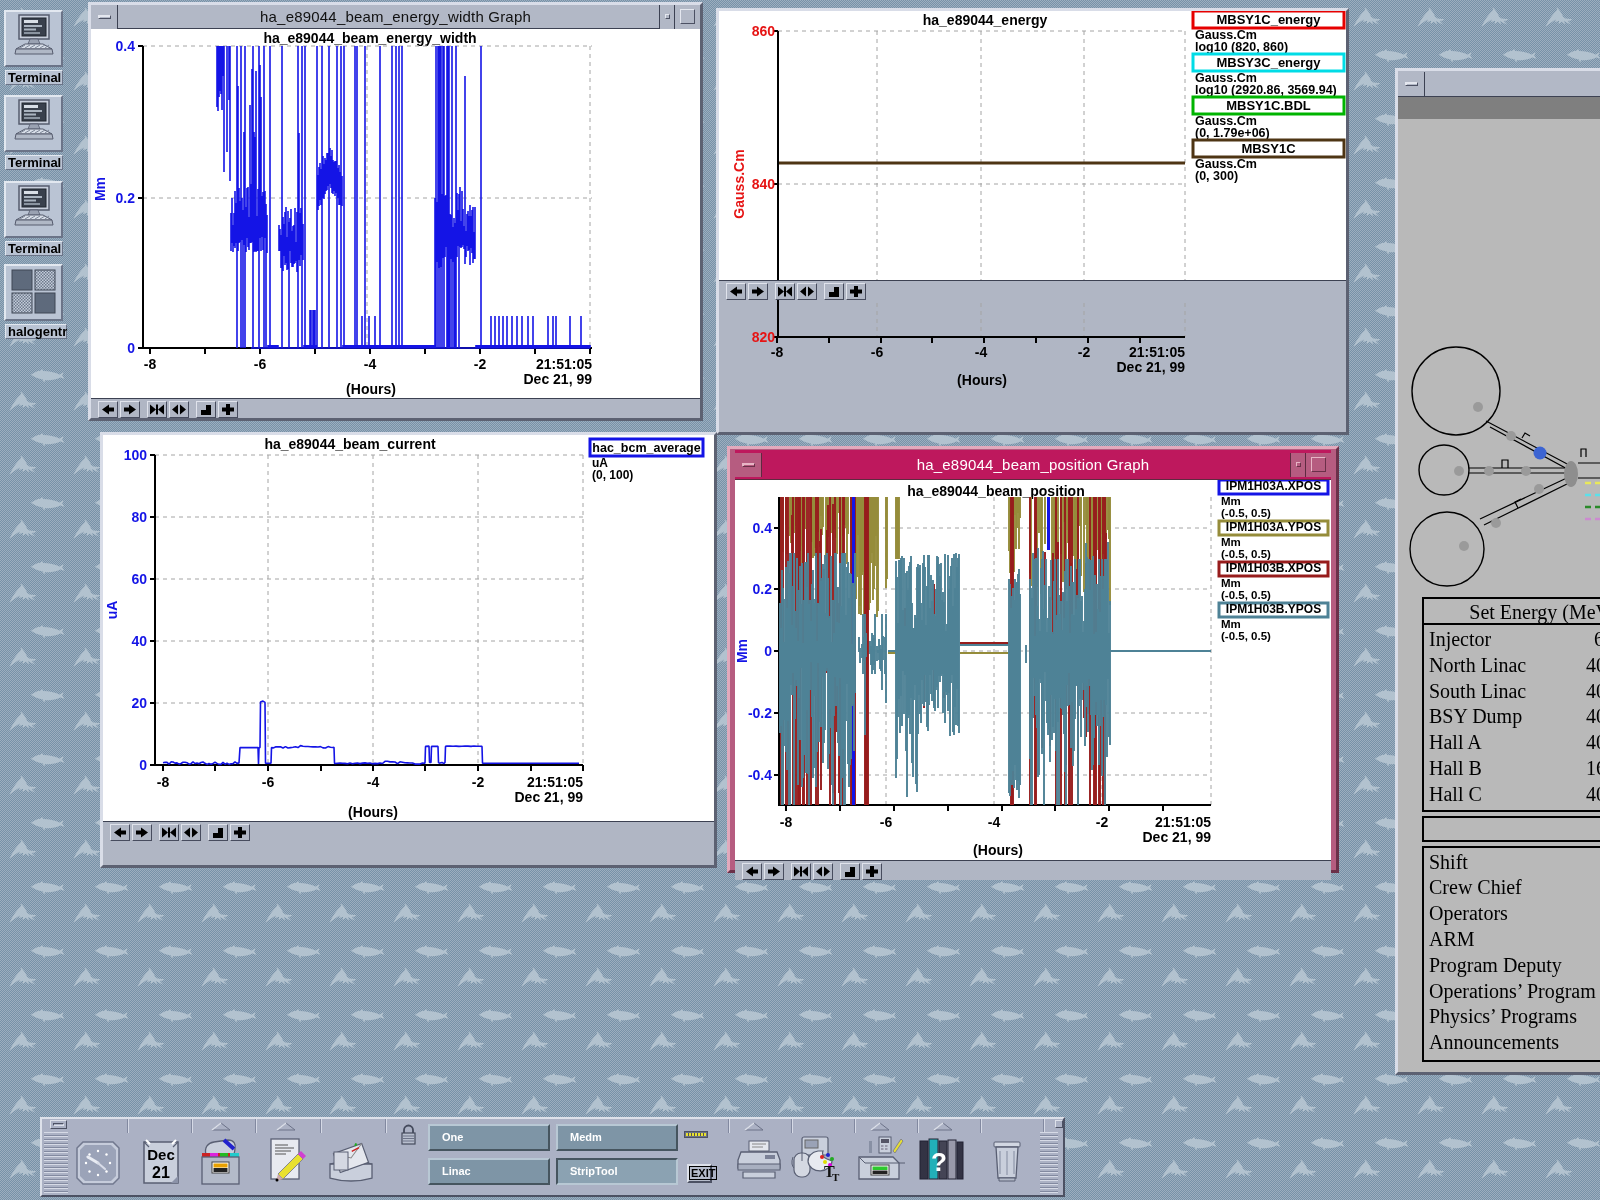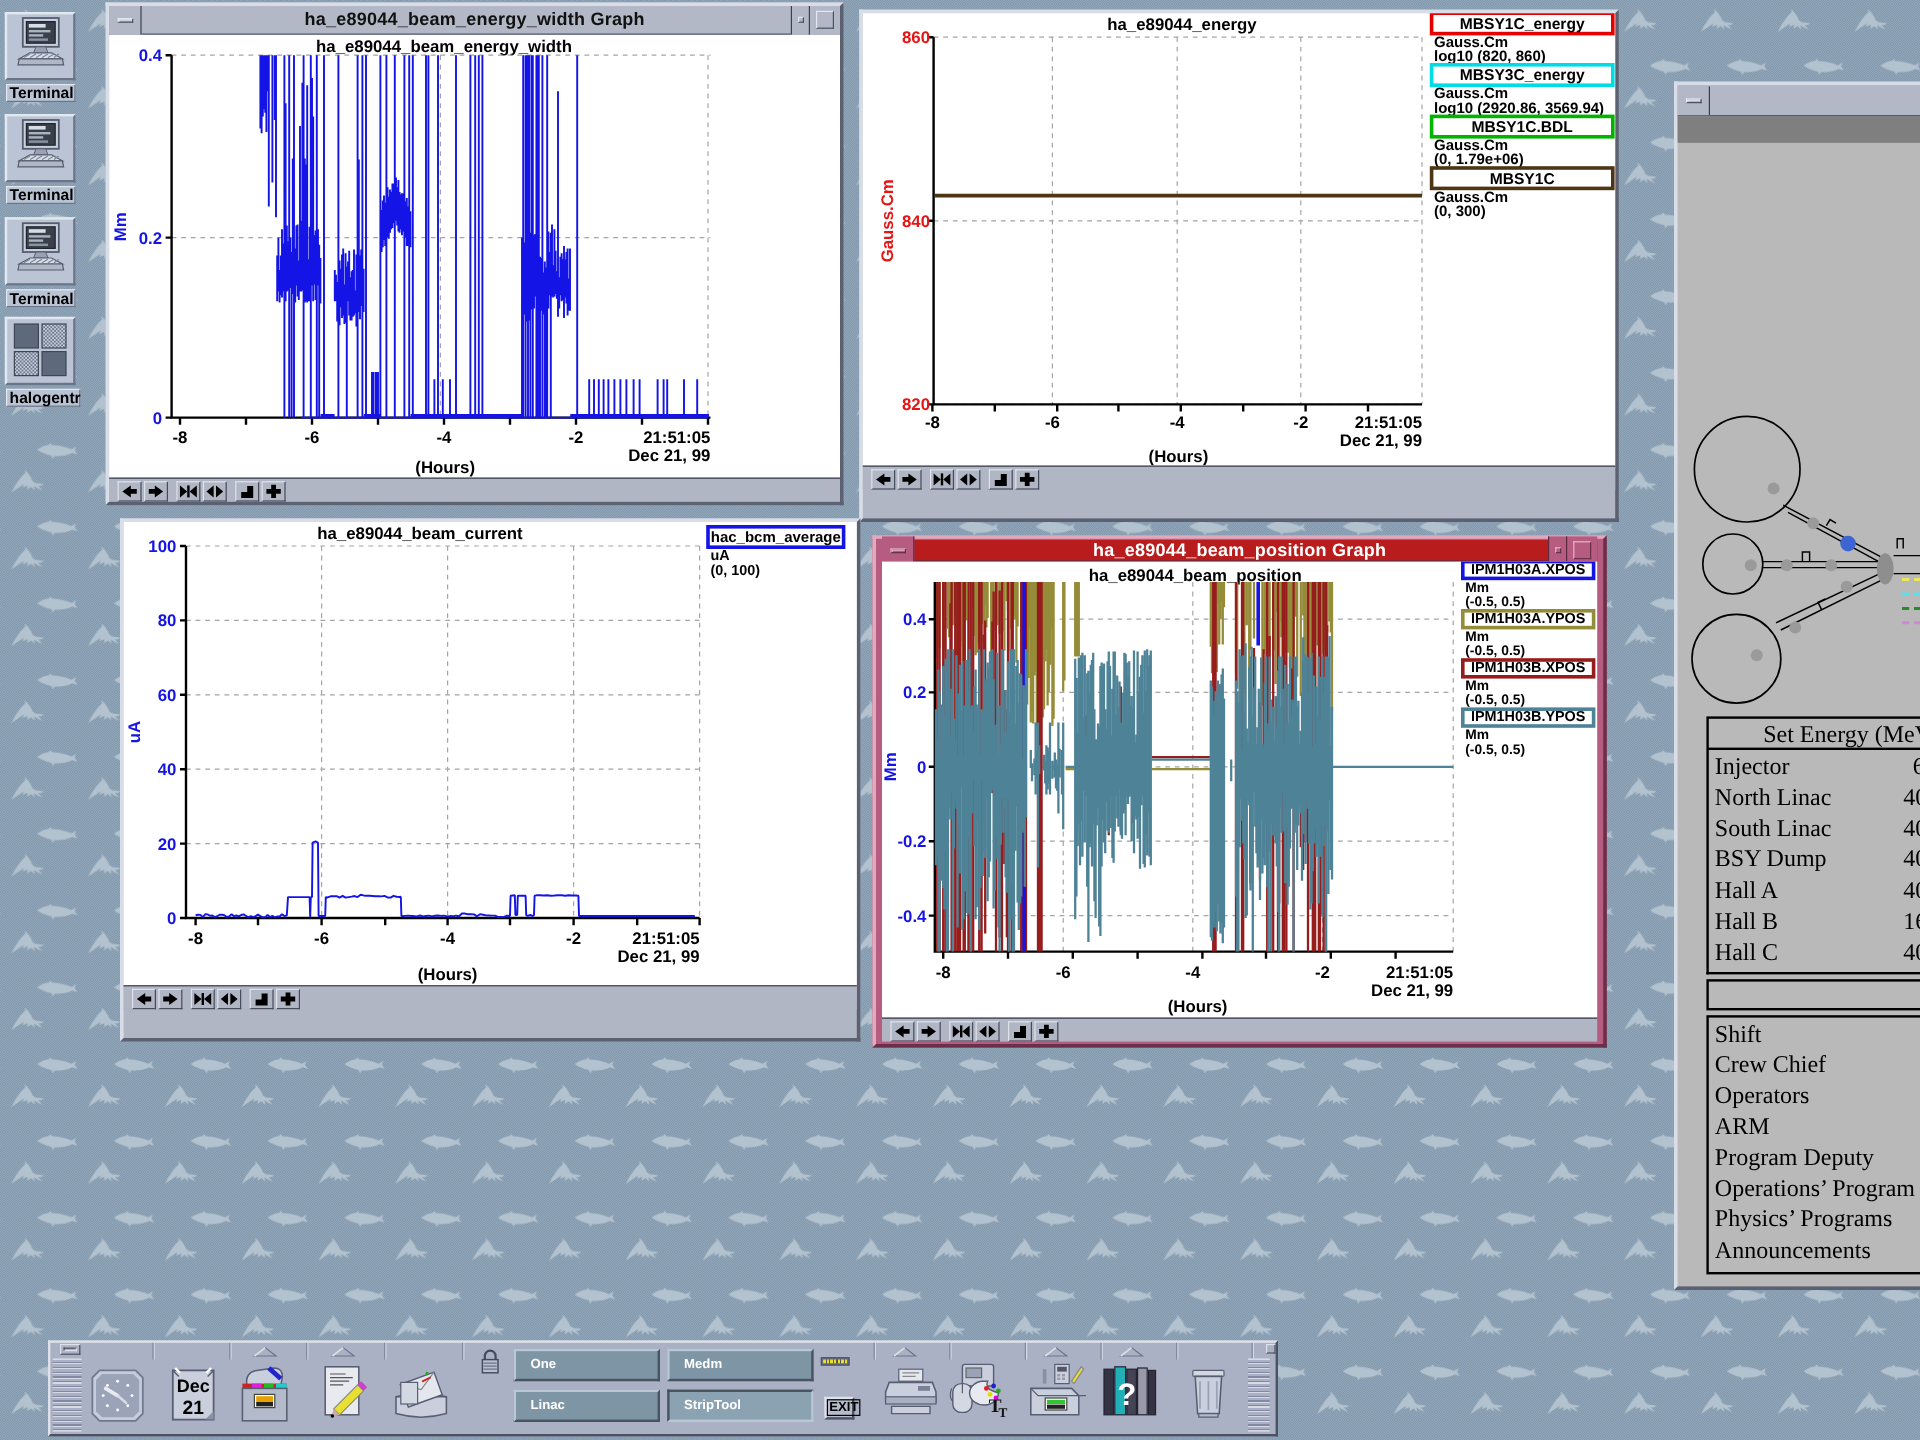--- a/index.html
+++ b/index.html
@@ -1,30 +1,30 @@
 <!DOCTYPE html>
 <html><head><meta charset="utf-8"><title>desk</title><style>
 *{margin:0;padding:0;box-sizing:border-box}
 html,body{width:1600px;height:1200px;overflow:hidden}
 body{position:relative;font-family:"Liberation Sans",sans-serif;background:#8ea4b4}
 .abs{position:absolute}
 
 .win{position:absolute;background:#b0b6c4;border:3px solid;border-color:#d9dde8 #5c6172 #5c6172 #d9dde8}
 .tb{position:relative;height:24px;background:#b2b8c6;border-bottom:1px solid #3c4152;display:flex;align-items:center}
-.tb .ttl{position:absolute;left:0;right:0;top:0;bottom:0;text-align:center;font-weight:bold;font-size:15px;color:#111;letter-spacing:0.2px;display:flex;align-items:center;justify-content:center;pointer-events:none}
+.tb .ttl{position:absolute;left:0;right:0;top:0;bottom:0;text-align:center;font-weight:normal;font-size:15px;color:#111;letter-spacing:0.2px;display:flex;align-items:center;justify-content:center;pointer-events:none}
 .tbtn{height:24px;border-right:1px solid #3c4152;display:flex;align-items:center;justify-content:center;background:#b2b8c6}
 .tbtnr{border-right:none;border-left:1px solid #3c4152}
 .dash{width:13px;height:4px;background:#b2b8c6;border:1px solid;border-color:#e4e7ef #4c5163 #4c5163 #e4e7ef;box-shadow:1px 1px 0 #e4e7ef inset}
 .sq{border:1px solid;border-color:#e4e7ef #4c5163 #4c5163 #e4e7ef;background:#b2b8c6}
 .content{position:relative;background:#fff}
 .tools{position:relative;background:#b0b6c4;border-top:1px solid #3c4152}
 .tbut{position:absolute;top:2px;width:20px;height:17px;background:#b0b6c4;border:1px solid;border-color:#e0e3ec #474c5e #474c5e #e0e3ec}
 
 .winp{position:absolute;background:#b65c80;border:3px solid;border-color:#e2a9bc #6b3049 #6b3049 #e2a9bc}
-.tbp{background:#b91c1c;border-bottom:1px solid #5e2a40;height:18px}
+.tbp{background:#be185d;border-bottom:1px solid #5e2a40;height:30px}
 .tbp .ttl{color:#fff}
 .tbp .dash{background:#b65c80;border-color:#e8b5c6 #6b3049 #6b3049 #e8b5c6;box-shadow:1px 1px 0 #e8b5c6 inset}
 .tbp .tbtn{background:#b65c80;border-right-color:#5e2a40}
 .tbp .tbtnr{border-left-color:#5e2a40}
 .tbp .sq{background:#b65c80;border-color:#e8b5c6 #6b3049 #6b3049 #e8b5c6}
 
 .dicon{position:absolute;width:59px;height:57px;background:#bac4d4;border:2px solid;border-color:#e2e8f0 #6b7488 #6b7488 #e2e8f0}
 .dlabel{position:absolute;height:15px;background:#b9c3d3;border:1px solid;border-color:#e2e8f0 #6b7488 #6b7488 #e2e8f0;font-weight:bold;font-size:13px;color:#000;text-align:center;line-height:13px;padding:0 2px}
 
 #panel{position:absolute;left:40px;top:1117px;width:1025px;height:80px;background:#abb1c4;border:2px solid;border-color:#dde1ea #4c5163 #4c5163 #dde1ea}
@@ -174,21 +174,21 @@
         </svg></div>
       <div class="tbut" style="left:105px"><svg width="18" height="15" viewBox="0 0 18 15">
           <path d="M4,8 L9,8 L9,3 L14,3 L14,13 L4,13 Z" fill="#000"></path>
         </svg></div>
       <div class="tbut" style="left:127px"><svg width="18" height="15" viewBox="0 0 18 15">
           <path d="M7,2 L11,2 L11,5.5 L15,5.5 L15,9.5 L11,9.5 L11,13 L7,13 L7,9.5 L3,9.5 L3,5.5 L7,5.5 Z" fill="#000"></path>
         </svg></div>
     </div>
 </div>
 <div class="win" style="left:716px;top:8px;width:633px;height:427px">
-<div class="content" style="height:377px"><svg width="627" height="377">
+<div class="content" style="height:269px"><svg width="627" height="377">
         <text x="266" y="14" text-anchor="middle" font-size="14" font-weight="bold" fill="#000">ha_e89044_energy</text>
         <line x1="59" y1="20" x2="466" y2="20" stroke="#a4a4a4" stroke-width="1" stroke-dasharray="4,4"></line>
         <line x1="59" y1="173" x2="466" y2="173" stroke="#a4a4a4" stroke-width="1" stroke-dasharray="4,4"></line>
         <line x1="59" y1="326" x2="466" y2="326" stroke="#a4a4a4" stroke-width="1" stroke-dasharray="4,4"></line>
         <line x1="158" y1="20" x2="158" y2="326" stroke="#a4a4a4" stroke-width="1" stroke-dasharray="4,4"></line>
         <line x1="262" y1="20" x2="262" y2="326" stroke="#a4a4a4" stroke-width="1" stroke-dasharray="4,4"></line>
         <line x1="365" y1="20" x2="365" y2="326" stroke="#a4a4a4" stroke-width="1" stroke-dasharray="4,4"></line>
         <line x1="466" y1="20" x2="466" y2="326" stroke="#a4a4a4" stroke-width="1" stroke-dasharray="4,4"></line>
         <path d="M59,20 V326 H466" stroke="#000" stroke-width="2" fill="none"></path>
         <line x1="54" y1="20" x2="59" y2="20" stroke="#000" stroke-width="2"></line>

